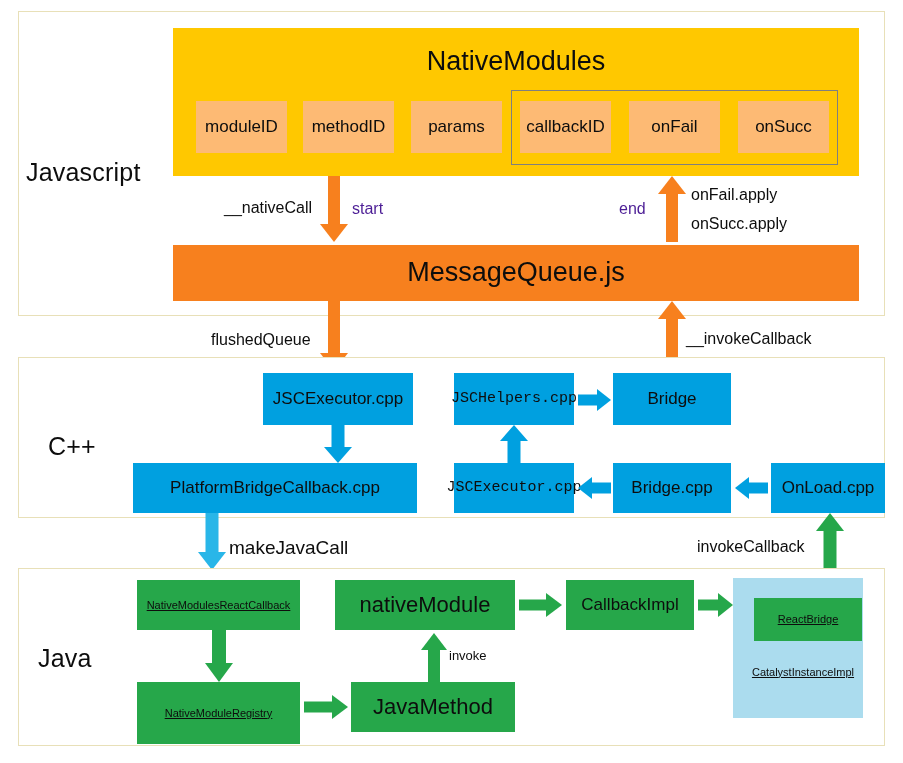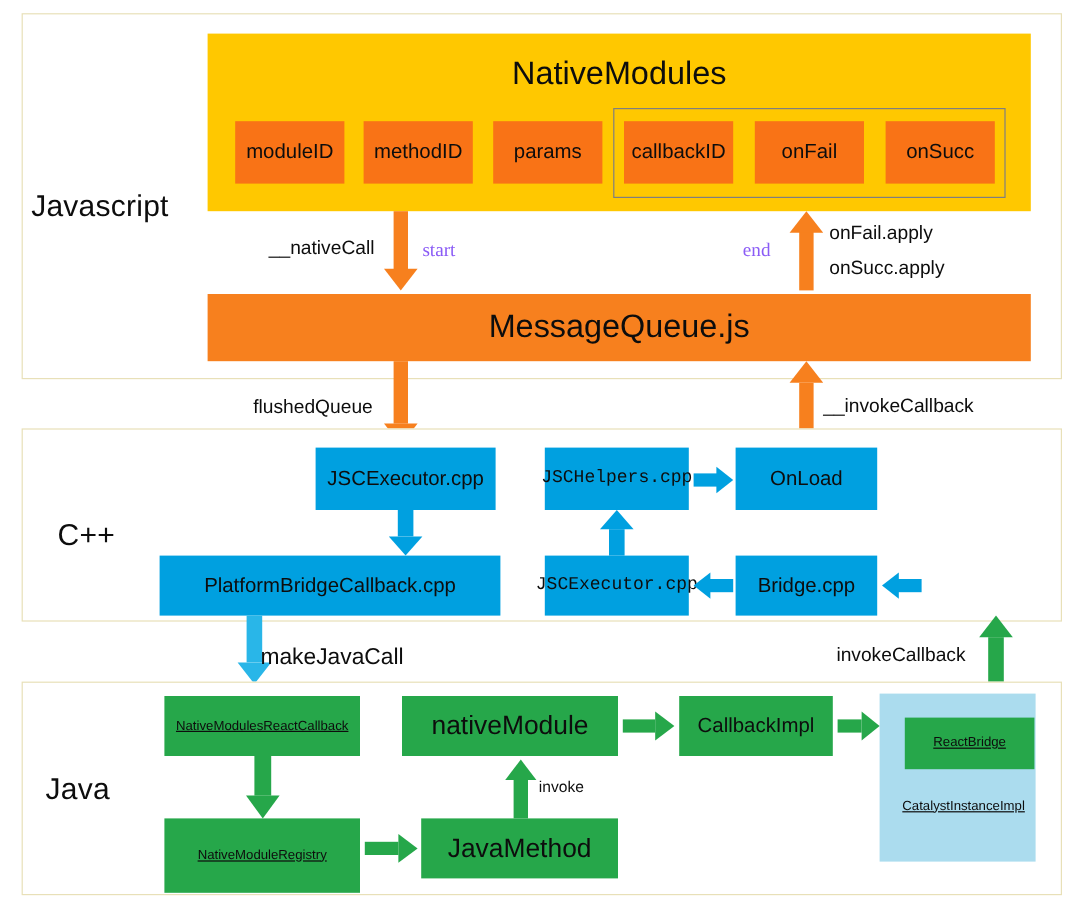--- a/index.html
+++ b/index.html
@@ -36,21 +36,21 @@
   .box {
     position: absolute;
     box-sizing: border-box;
     display: flex;
     align-items: center;
     justify-content: center;
     color: #0d0d0d;
     line-height: 1.15;
   }
   .yellow-panel { background: #ffc800; }
-  .orange-box   { background: #f97316; }
+  .orange-box   { background: #fdba74; }
   .orange-bar   { background: #f7801e; }
   .blue-box     { background: #00a0e0; }
   .green-box    { background: #26a74a; }
   .lightblue-panel { background: #abdcee; }
   .group-outline {
     position: absolute;
     box-sizing: border-box;
     border: 1px solid #7f7f7f;
     background: transparent;
   }
@@ -59,21 +59,21 @@
   .t-lg  { font-size: 22px; }
   .t-md  { font-size: 17px; }
   .t-sm  { font-size: 15px; font-family: Liberation Mono, monospace; }
   .t-xs  { font-size: 11px; text-decoration: underline; }
   .edge-label {
     position: absolute;
     font-size: 16px;
     color: #0d0d0d;
     white-space: nowrap;
   }
-  .edge-label.muted { color: #8b5cf6; font-family: Liberation Serif, serif; }
+  .edge-label.muted { color: #4c1d95; }
   
   .arrow {
     position: absolute;
   }
   .arrow .shaft { position: absolute; }
   .arrow .head  { position: absolute; width: 0; height: 0; }
 
   
   .arr-down .shaft { left: 50%; transform: translateX(-50%); top: 0; }
   .arr-down .head  { left: 50%; transform: translateX(-50%); bottom: 0; }
@@ -140,33 +140,34 @@
   <div class="edge-label" style="left:686px; top:330px;">__invokeCallback</div>
 
   <div class="layer" style="left:18px; top:357px; width:867px; height:161px;"></div>
 
   <div class="layer-label" style="left:48px; top:432px;">C++</div>
 
   <div class="box blue-box t-md" style="left:263px; top:373px; width:150px; height:52px;">JSCExecutor.cpp</div>
 
   <div class="box blue-box t-sm" style="left:454px; top:373px; width:120px; height:52px;">JSCHelpers.cpp</div>
 
-  <div class="box blue-box t-md" style="left:613px; top:373px; width:118px; height:52px;">OnLoad</div>
+  <div class="box blue-box t-md" style="left:613px; top:373px; width:118px; height:52px;">Bridge</div>
 
   <div class="arrow arr-right" style="left:578px; top:389px; width:33px; height:22px;">
     <div class="shaft" style="width:20px; height:11px; background:#00a0e0;"></div>
     <div class="head" style="border-top:11px solid transparent; border-bottom:11px solid transparent; border-left:14px solid #00a0e0;"></div>
   </div>
 
   <div class="box blue-box t-md" style="left:133px; top:463px; width:284px; height:50px;">PlatformBridgeCallback.cpp</div>
 
   <div class="box blue-box t-sm" style="left:454px; top:463px; width:120px; height:50px;">JSCExecutor.cpp</div>
 
   <div class="box blue-box t-md" style="left:613px; top:463px; width:118px; height:50px;">Bridge.cpp</div>
 
+  <div class="box blue-box t-md" style="left:771px; top:463px; width:114px; height:50px;">OnLoad.cpp</div>
 
   <div class="arrow arr-down" style="left:324px; top:425px; width:28px; height:38px;">
     <div class="shaft" style="width:13px; height:22px; background:#00a0e0;"></div>
     <div class="head" style="border-left:14px solid transparent; border-right:14px solid transparent; border-top:16px solid #00a0e0;"></div>
   </div>
 
   <div class="arrow arr-up" style="left:500px; top:425px; width:28px; height:38px;">
     <div class="shaft" style="width:13px; height:22px; background:#00a0e0;"></div>
     <div class="head" style="border-left:14px solid transparent; border-right:14px solid transparent; border-bottom:16px solid #00a0e0;"></div>
   </div>
@@ -178,21 +179,21 @@
 
   <div class="arrow arr-left" style="left:735px; top:477px; width:33px; height:22px;">
     <div class="shaft" style="width:20px; height:11px; background:#00a0e0;"></div>
     <div class="head" style="border-top:11px solid transparent; border-bottom:11px solid transparent; border-right:14px solid #00a0e0;"></div>
   </div>
 
   <div class="arrow arr-down" style="left:198px; top:513px; width:28px; height:57px;">
     <div class="shaft" style="width:13px; height:39px; background:#29b6e8;"></div>
     <div class="head" style="border-left:14px solid transparent; border-right:14px solid transparent; border-top:18px solid #29b6e8;"></div>
   </div>
-  <div class="edge-label" style="left:217px; top:537px; font-size:19px;">makeJavaCall</div>
+  <div class="edge-label" style="left:229px; top:537px; font-size:19px;">makeJavaCall</div>
 
   <div class="arrow arr-up" style="left:816px; top:513px; width:28px; height:57px;">
     <div class="shaft" style="width:13px; height:39px; background:#26a74a;"></div>
     <div class="head" style="border-left:14px solid transparent; border-right:14px solid transparent; border-bottom:18px solid #26a74a;"></div>
   </div>
   <div class="edge-label" style="left:697px; top:538px;">invokeCallback</div>
 
   <div class="layer" style="left:18px; top:568px; width:867px; height:178px;"></div>
 
   <div class="layer-label" style="left:38px; top:644px;">Java</div>

